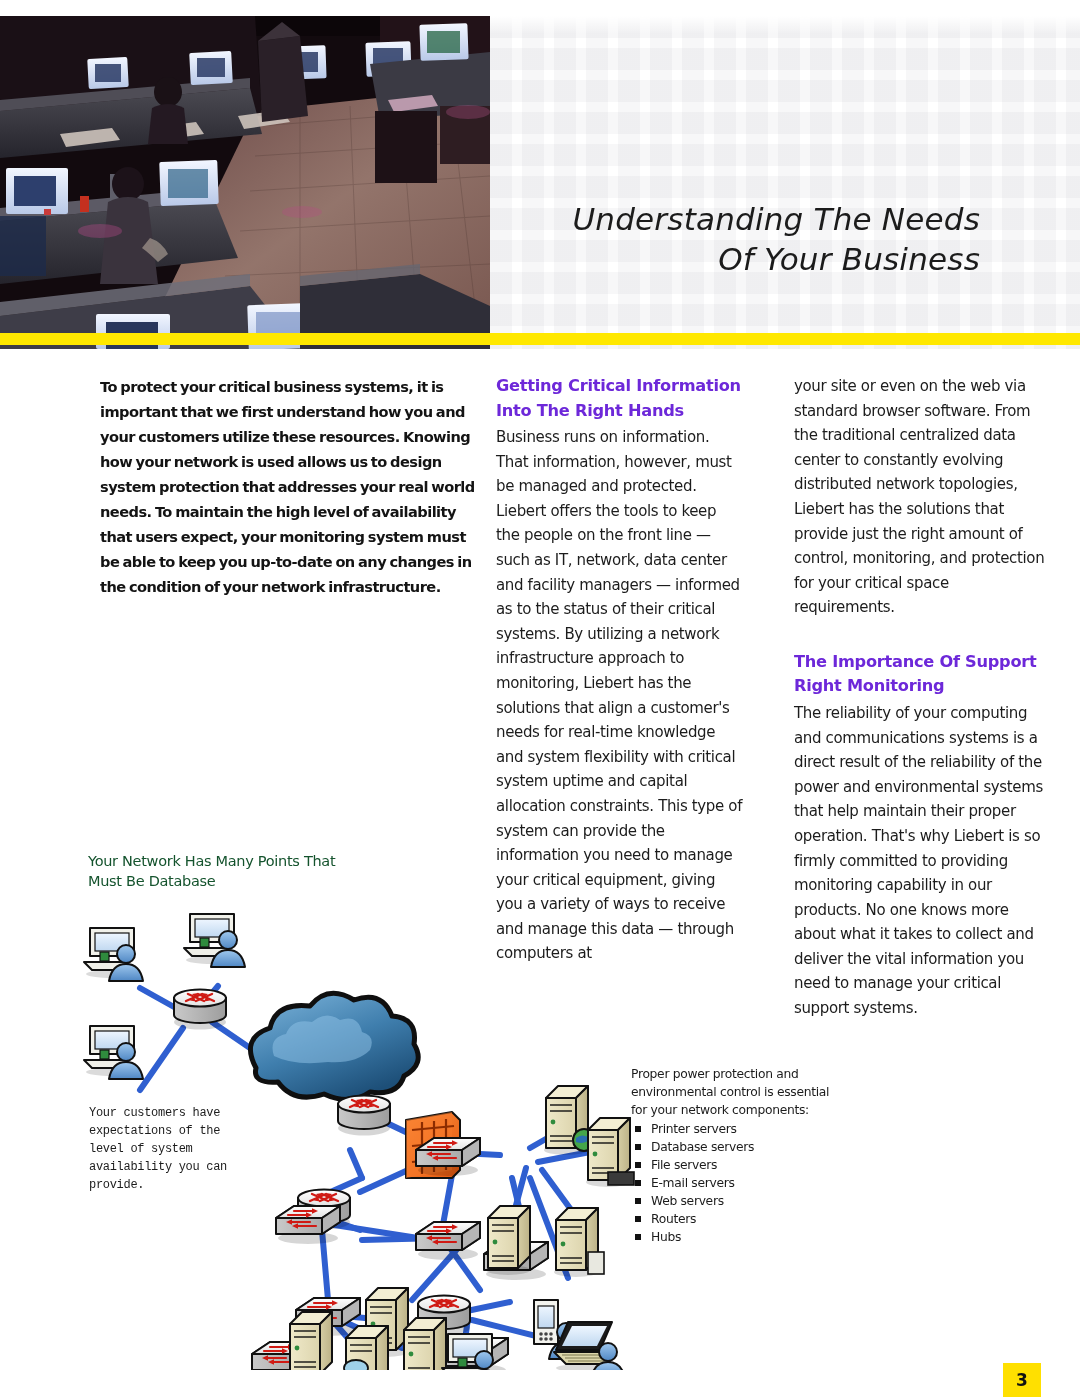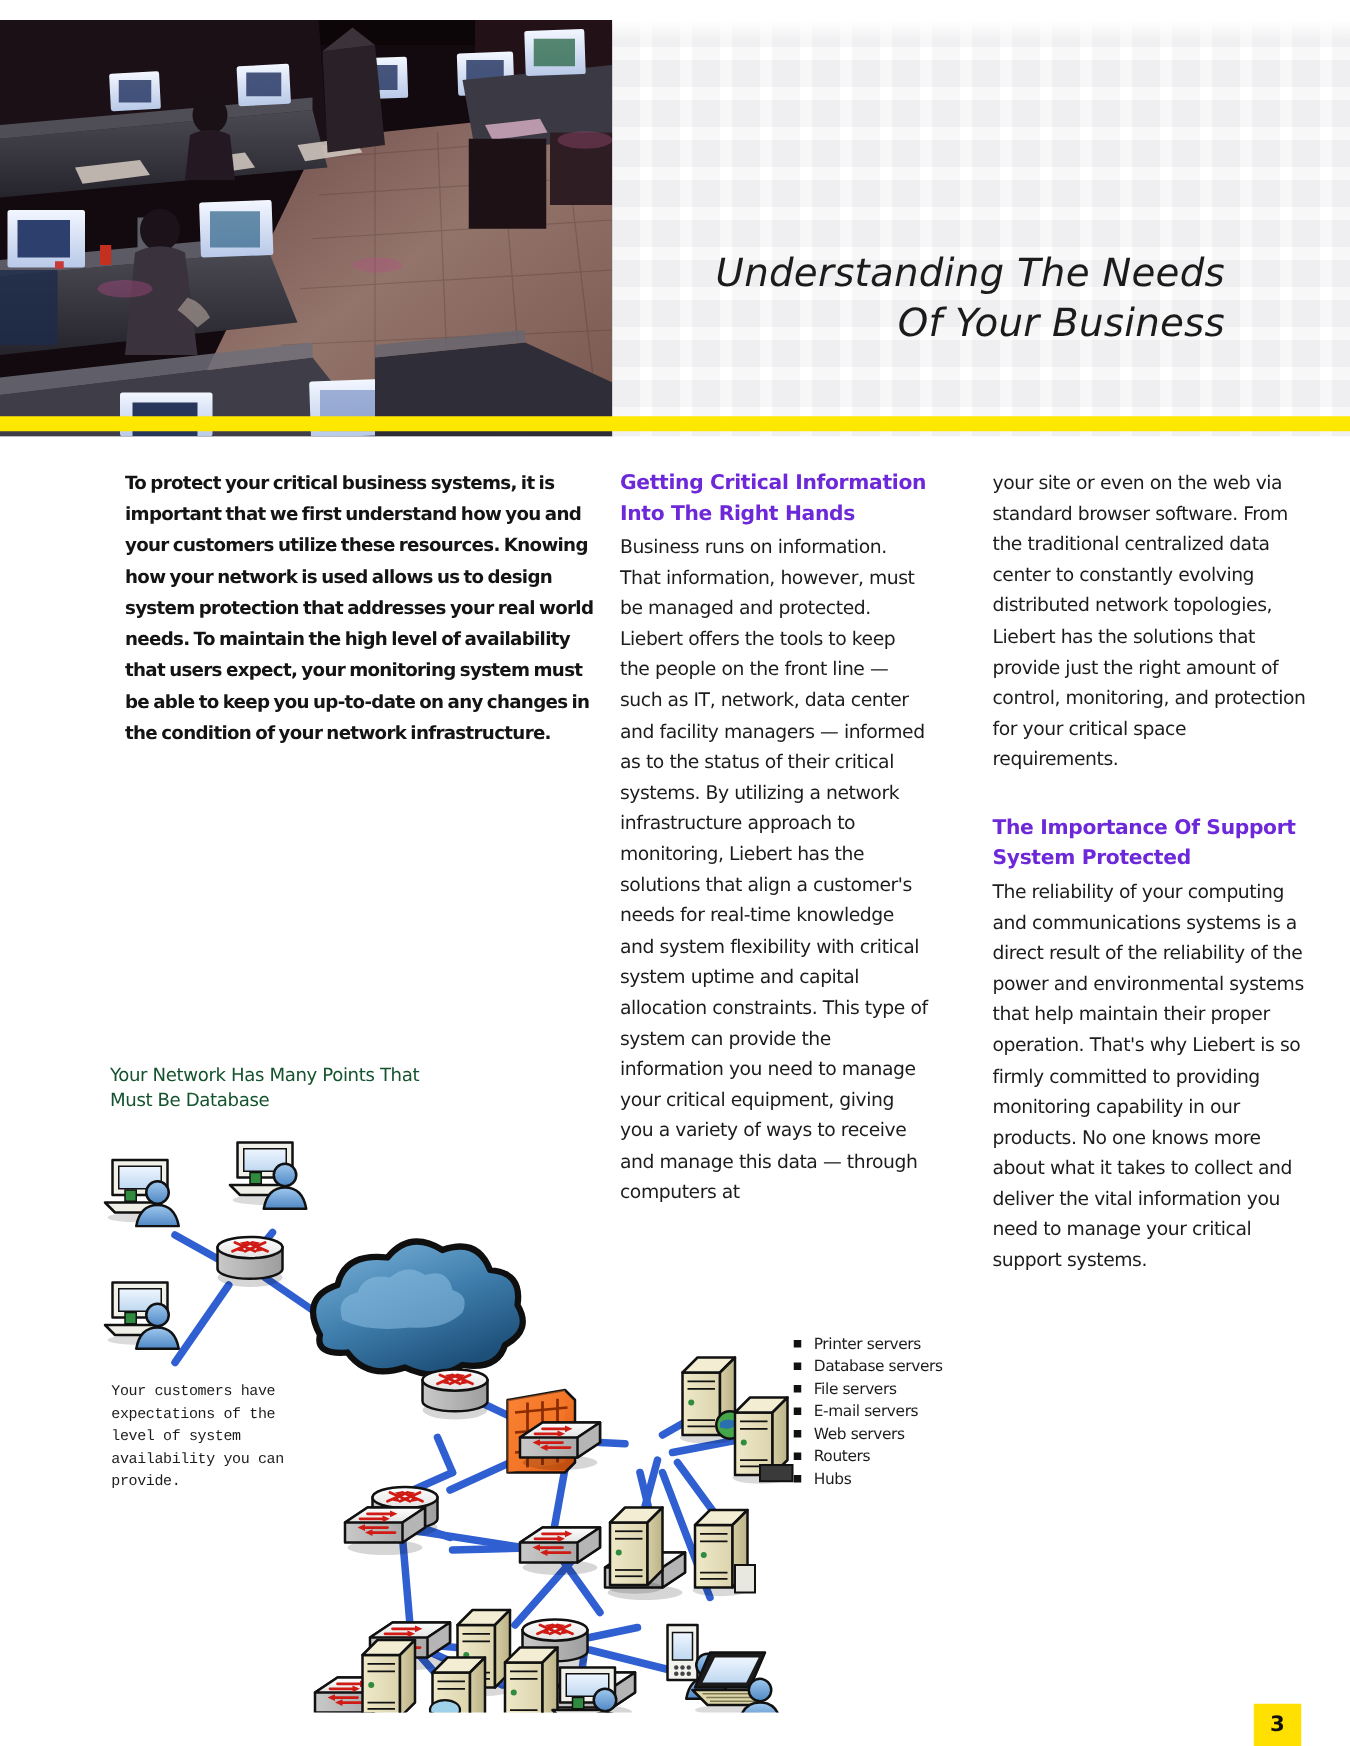--- a/index.html
+++ b/index.html
@@ -288,21 +288,21 @@
       <span>Into The Right Hands</span>
     </h2>
     <p class="body-copy">Business runs on information. That information, however, must be managed and protected. Liebert offers the tools to keep the people on the front line — such as IT, network, data center and facility managers — informed as to the status of their critical systems. By utilizing a network infrastructure approach to monitoring, Liebert has the solutions that align a customer's needs for real-time knowledge and system flexibility with critical system uptime and capital allocation constraints. This type of system can provide the information you need to manage your critical equipment, giving you a variety of ways to receive and manage this data — through computers at</p>
   </div>
 
   <div class="col-right">
     <p class="body-copy">your site or even on the web via standard browser software. From the traditional centralized data center to constantly evolving distributed network topologies, Liebert has the solutions that provide just the right amount of control, monitoring, and protection for your critical space requirements.</p>
     <div class="gap-block"></div>
     <h2 class="sec-head">
       <span>The Importance Of Support</span><br>
-      <span>System Protected</span>
+      <span>Right Monitoring</span>
     </h2>
     <p class="body-copy indent">The reliability of your computing and communications systems is a direct result of the reliability of the power and environmental systems that help maintain their proper operation. That's why Liebert is so firmly committed to providing monitoring capability in our products. No one knows more about what it takes to collect and deliver the vital information you need to manage your critical support systems.</p>
   </div>
 
   <h3 class="diagram-head">
     <span>Your Network Has Many Points That</span><br>
     <span>Must Be Database</span>
   </h3>
 
   <div class="diagram-wrap">
@@ -531,20 +531,21 @@
 
         <use href="#sw-laptop" x="490" y="418" width="70" height="54"></use>
         <use href="#sw-user" x="528" y="440" width="40" height="40"></use>
       </g>
     </svg>
   </div>
 
   <div class="caption-left">Your customers have expectations of the level of system availability you can provide.</div>
 
   <div class="caption-right">
+    <div>Proper power protection and environmental control is essential for your network components:</div>
     <ul>
       <li><span class="bullet"></span><span>Printer servers</span></li>
       <li><span class="bullet"></span><span>Database servers</span></li>
       <li><span class="bullet"></span><span>File servers</span></li>
       <li><span class="bullet"></span><span>E-mail servers</span></li>
       <li><span class="bullet"></span><span>Web servers</span></li>
       <li><span class="bullet"></span><span>Routers</span></li>
       <li><span class="bullet"></span><span>Hubs</span></li>
     </ul>
   </div>

